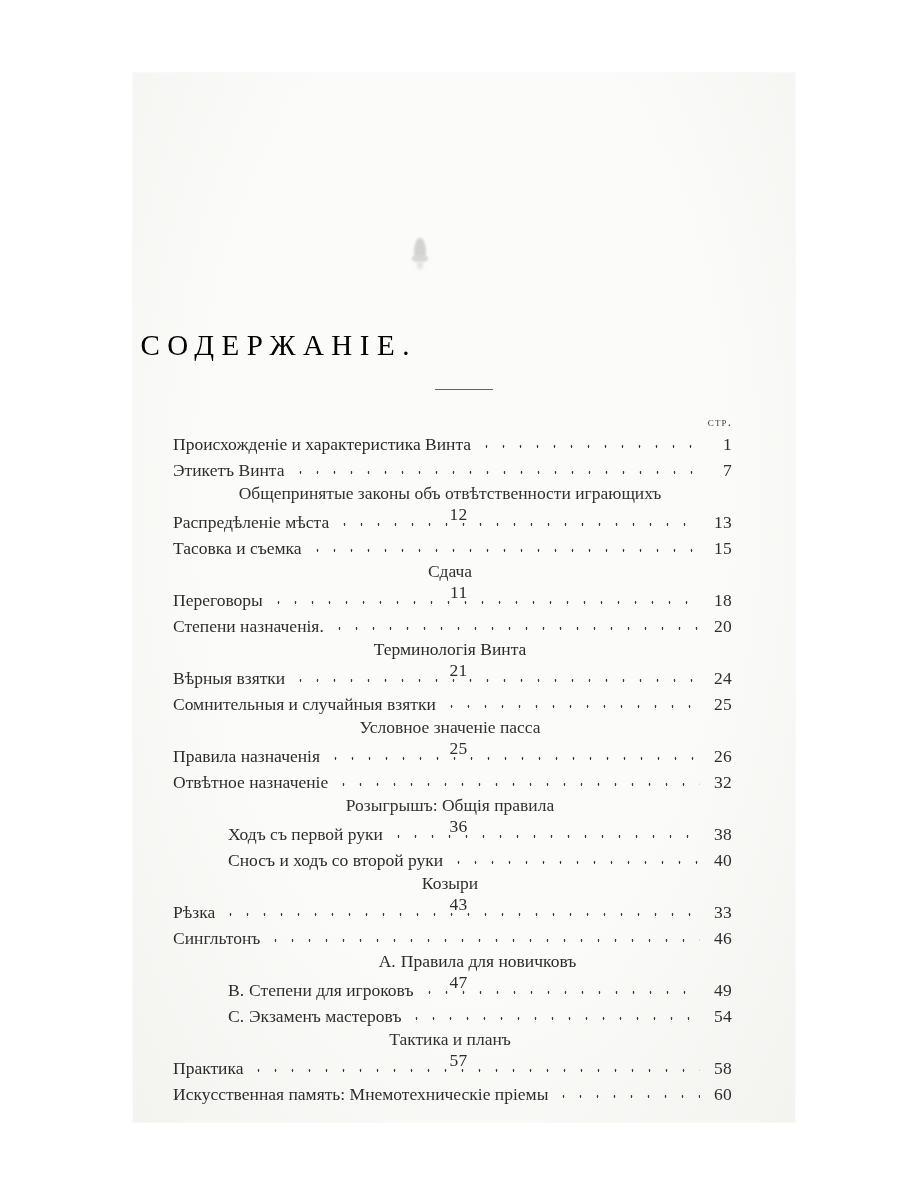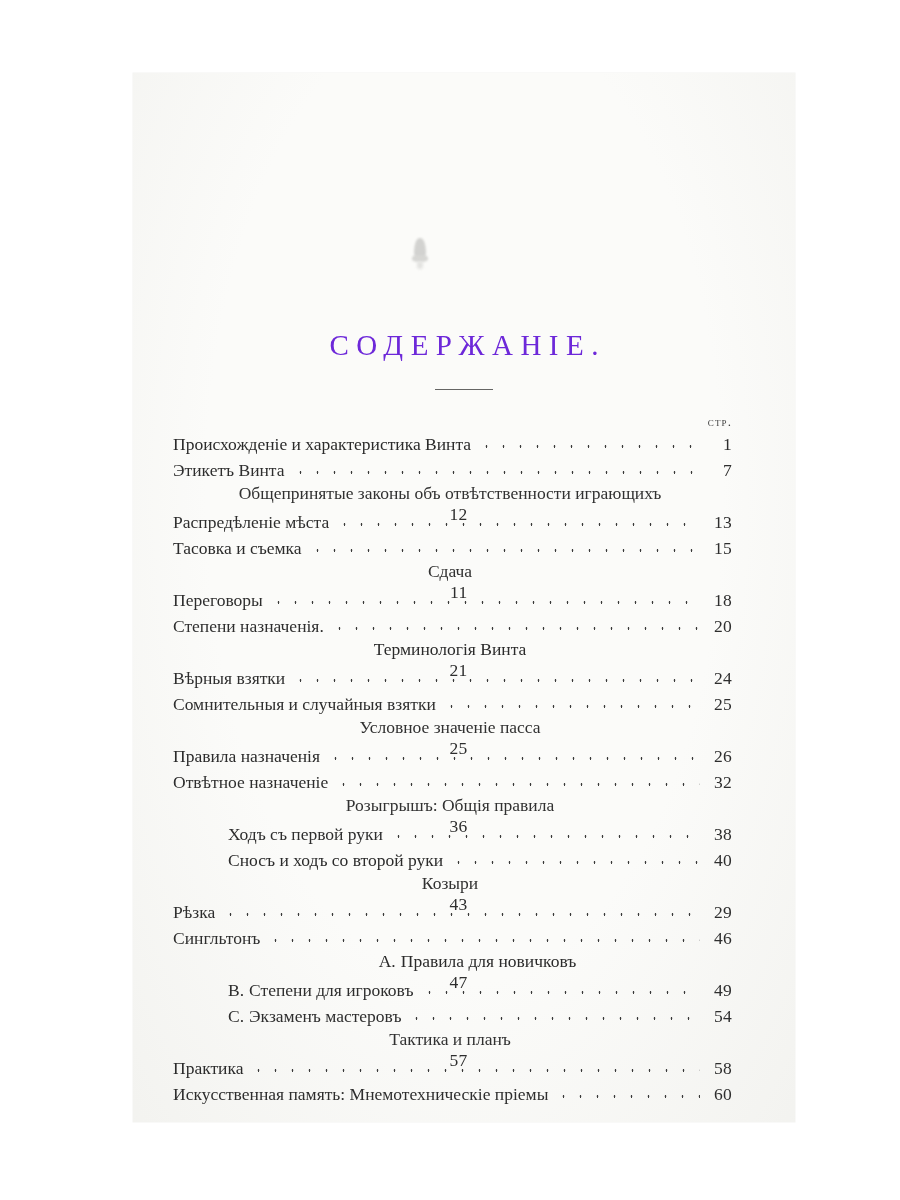--- a/index.html
+++ b/index.html
@@ -82,24 +82,24 @@
     border-radius: 40%;
     filter: blur(1.6px);
   }
 
   
   .doc-title {
     position: absolute;
     top: 258px;
     left: 0;
     right: 0;
-    text-align: center;
+    text-align: left;
     font-size: 29px;
     letter-spacing: 7.5px;
-    color: #6d28d9;
+    color: #000000;
     text-indent: 7.5px;
     font-weight: 400;
     line-height: 1;
   }
   .title-rule {
     position: absolute;
     top: 316px;
     left: 50%;
     transform: translateX(-50%);
     width: 58px;
@@ -284,21 +284,21 @@
           <span class="page">40</span>
         </div>
         <div class="toc-row">
           <span class="label">Козыри</span>
           <span class="leader"></span>
           <span class="page">43</span>
         </div>
         <div class="toc-row">
           <span class="label">Рѣзка</span>
           <span class="leader"></span>
-          <span class="page">29</span>
+          <span class="page">33</span>
         </div>
         <div class="toc-row">
           <span class="label">Сингльтонъ</span>
           <span class="leader"></span>
           <span class="page">46</span>
         </div>
         <div class="toc-row indent-letter">
           <span class="label"><span class="letter">А.</span><span class="ital">Правила для новичковъ</span></span>
           <span class="leader"></span>
           <span class="page">47</span>

